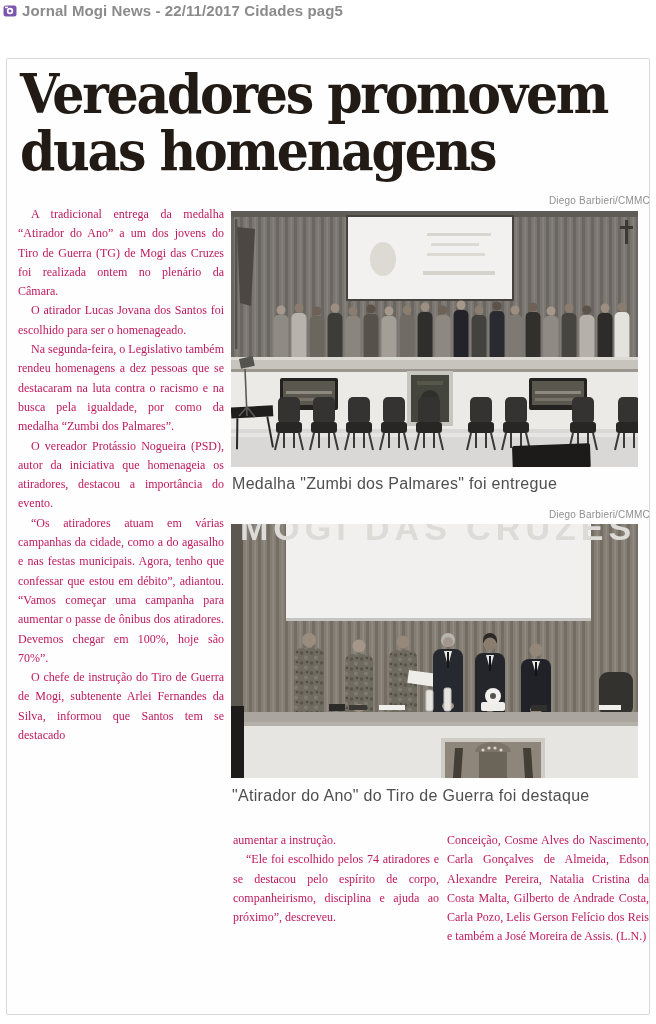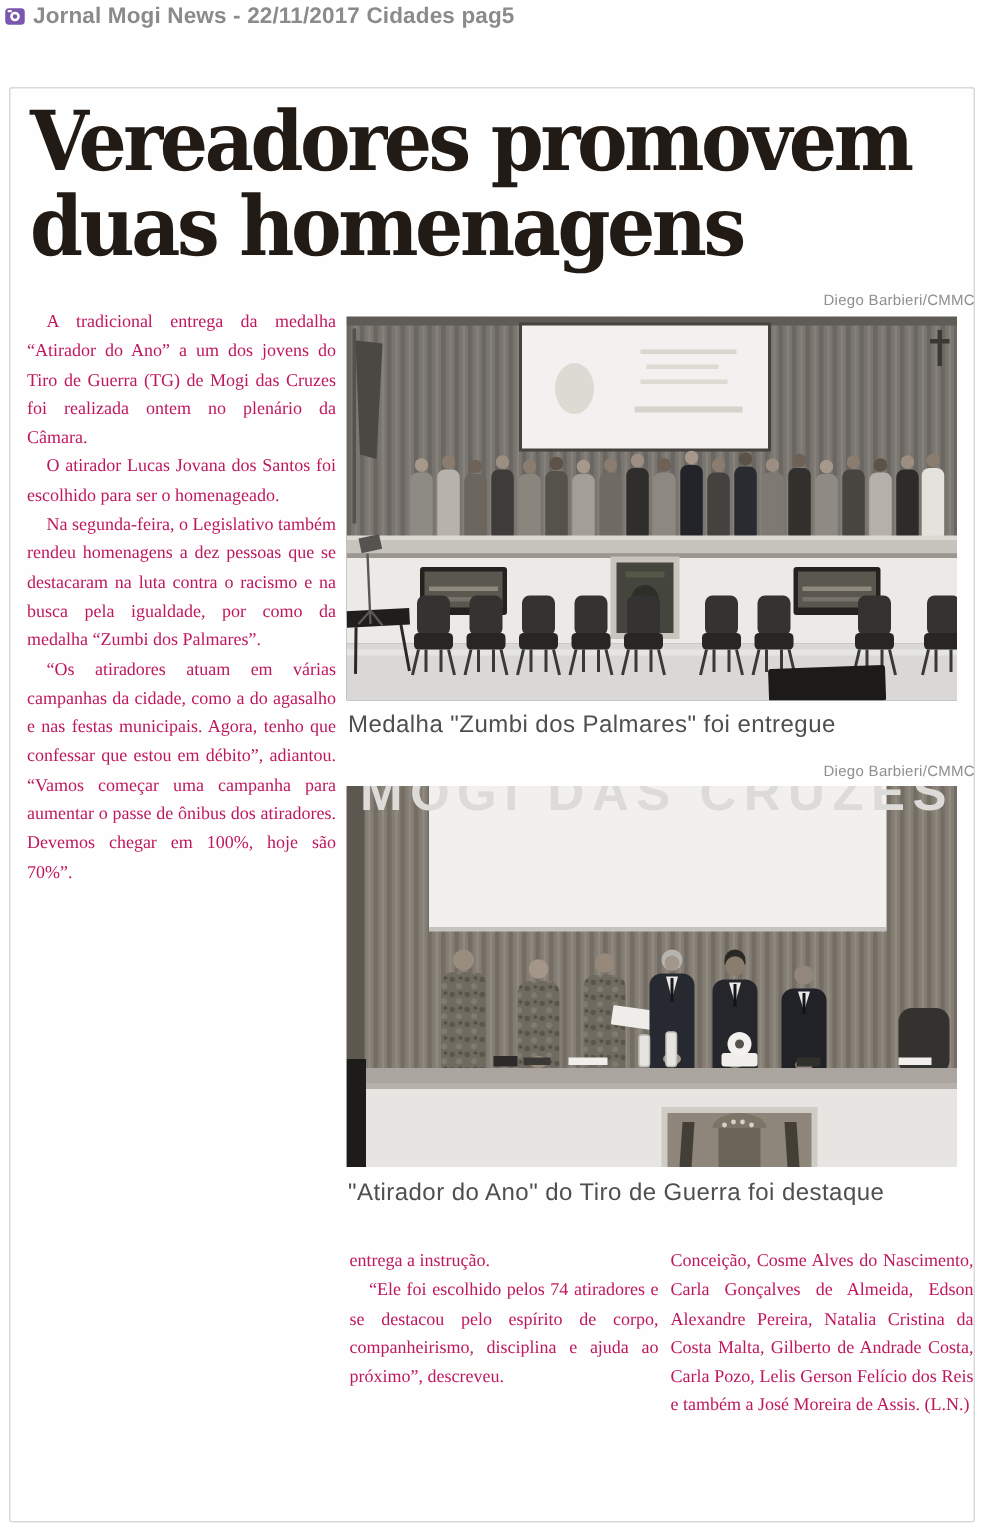--- a/index.html
+++ b/index.html
@@ -73,21 +73,23 @@
 
   <h1 class="headline">
     <span>Vereadores promovem</span>
     <span>duas homenagens</span>
   </h1>
 
   <div class="col col-left">
     <p>A tradicional entrega da medalha “Atirador do Ano” a um dos jovens do Tiro de Guerra (TG) de Mogi das Cruzes foi realizada ontem no plenário da Câmara.</p>
     <p>O atirador Lucas Jovana dos Santos foi escolhido para ser o homenageado.</p>
     <p>Na segunda-feira, o Legislativo também rendeu homenagens a dez pessoas que se destacaram na luta contra o racismo e na busca pela igualdade, por como da medalha “Zumbi dos Palmares”.</p>
+    <p>O vereador Protássio Nogueira (PSD), autor da iniciativa que homenageia os atiradores, destacou a importância do evento.</p>
     <p>“Os atiradores atuam em várias campanhas da cidade, como a do agasalho e nas festas municipais. Agora, tenho que confessar que estou em débito”, adiantou. “Vamos começar uma campanha para aumentar o passe de ônibus dos atiradores. Devemos chegar em 100%, hoje são 70%”.</p>
+    <p>O chefe de instrução do Tiro de Guerra de Mogi, subtenente Arlei Fernandes da Silva, informou que Santos tem se destacado</p>
   </div>
 
   <div class="credit credit-1">Diego Barbieri/CMMC</div>
   <div class="photo photo-1">
     <svg viewBox="0 0 407 256" preserveAspectRatio="none">
       <defs>
         <pattern id="wood1" width="9" height="256" patternUnits="userSpaceOnUse">
           <rect width="9" height="256" fill="#797570"></rect>
           <rect width="3" height="256" fill="#6a6661"></rect>
           <rect x="5.5" width="1.6" height="256" fill="#868279"></rect>
@@ -357,21 +359,21 @@
         <circle cx="264" cy="224" r="1.6" fill="#d8d2c8"></circle>
           <circle cx="270" cy="226" r="1.6" fill="#d8d2c8"></circle>
       </g>
 
       <rect x="0" y="182" width="13" height="72" fill="#1d1c1b"></rect>
     </svg>
   </div>
   <div class="caption caption-2">"Atirador do Ano" do Tiro de Guerra foi destaque</div>
 
   <div class="col col-mid">
-    <p class="noindent">entrega a instrução.</p>
+    <p class="noindent">aumentar a instrução.</p>
     <p>“Ele foi escolhido pelos 74 atiradores e se destacou pelo espírito de corpo, companheirismo, disciplina e ajuda ao próximo”, descreveu.</p>
   </div>
 
   <div class="col col-right">
     <p class="noindent">Conceição, Cosme Alves do Nascimento, Carla Gonçalves de Almeida, Edson Alexandre Pereira, Natalia Cristina da Costa Malta, Gilberto de Andrade Costa, Carla Pozo, Lelis Gerson Felício dos Reis e também a José Moreira de Assis. (L.N.)</p>
   </div>
 
 </div>
 
 </body></html>

